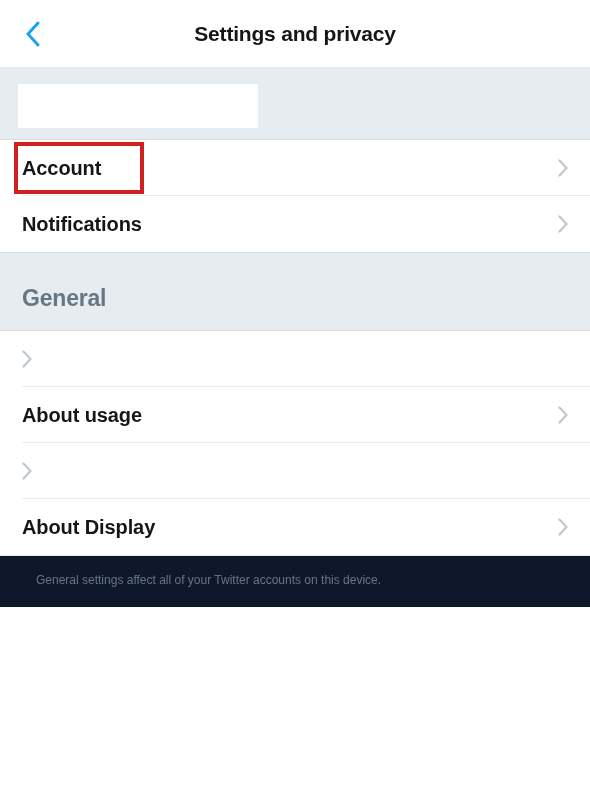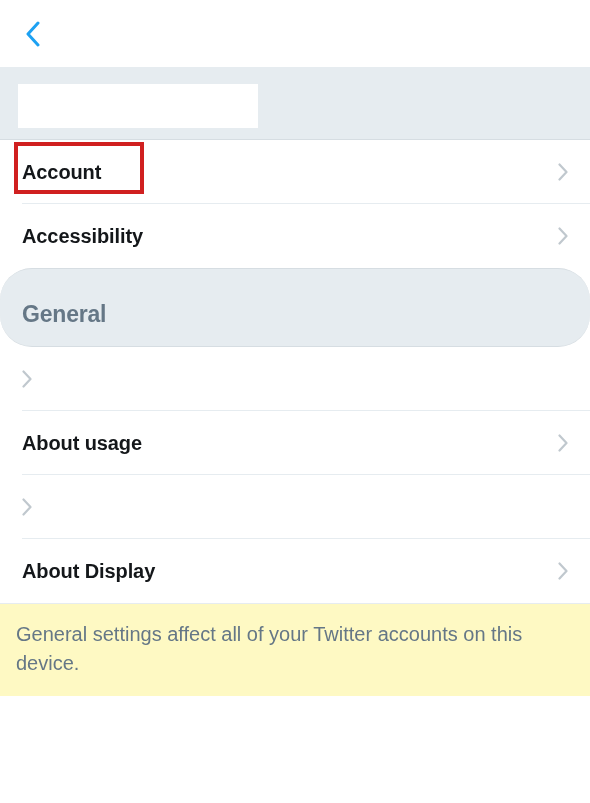--- a/index.html
+++ b/index.html
@@ -57,21 +57,21 @@
       top: 84px;
       width: 240px;
       height: 44px;
       background: #ffffff;
     }
     .menu-list {
       background: #ffffff;
     }
     .menu-item {
       padding: 0 22px;
-      height: 64px;
+      height: 56px;
       display: flex;
       align-items: center;
       justify-content: space-between;
       cursor: pointer;
       position: relative;
     }
     .menu-item::after {
       content: "";
       position: absolute;
       left: 22px;
@@ -92,34 +92,33 @@
     .chevron-right {
       width: 10px;
       height: 18px;
       flex-shrink: 0;
     }
     .section-header {
       background: #e6ecf0;
       padding: 32px 22px 18px 22px;
       border-top: 1px solid #d6dde2;
       border-bottom: 1px solid #d6dde2;
-      border-radius: 32px;
     }
     .section-header-title {
       font-size: 23px;
       font-weight: 800;
       color: #657786;
       letter-spacing: -0.2px;
     }
     .footer-note {
-      padding: 16px 22px 18px 16px;
-      font-size: 20px;
+      padding: 16px 22px 18px 36px;
+      font-size: 12px;
       color: #657786;
       line-height: 1.45;
-      background: #fef9c3;
+      background: #0f172a;
       border-top: 1px solid #e6ecf0;
     }
     .highlight-box {
       position: absolute;
       border: 4px solid #d02020;
       pointer-events: none;
       z-index: 10;
       left: 14px;
       top: 142px;
       width: 130px;
@@ -128,34 +127,35 @@
   </style>
 </head>
 <body>
 
 <div class="header">
   <div class="back-button">
     <svg viewBox="0 0 16 26" fill="none">
       <polyline points="13,2 3,13 13,24" stroke="#1da1f2" stroke-width="3" stroke-linecap="round" stroke-linejoin="round"></polyline>
     </svg>
   </div>
+  <div class="header-title">Settings and privacy</div>
 </div>
 
 <div class="section-gap"></div>
 <div class="username-box"></div>
 
 <div class="menu-list">
   <div class="menu-item">
     <span class="menu-label">Account</span>
     <svg class="chevron-right" viewBox="0 0 10 18" fill="none">
       <polyline points="1.5,1.5 8.5,9 1.5,16.5" stroke="#c0c8ce" stroke-width="2.2" stroke-linecap="round" stroke-linejoin="round"></polyline>
     </svg>
   </div>
   <div class="menu-item">
-    <span class="menu-label">Accessibility</span>
+    <span class="menu-label">Notifications</span>
     <svg class="chevron-right" viewBox="0 0 10 18" fill="none">
       <polyline points="1.5,1.5 8.5,9 1.5,16.5" stroke="#c0c8ce" stroke-width="2.2" stroke-linecap="round" stroke-linejoin="round"></polyline>
     </svg>
   </div>
 </div>
 
 <div class="section-header">
   <div class="section-header-title">General</div>
 </div>
 

